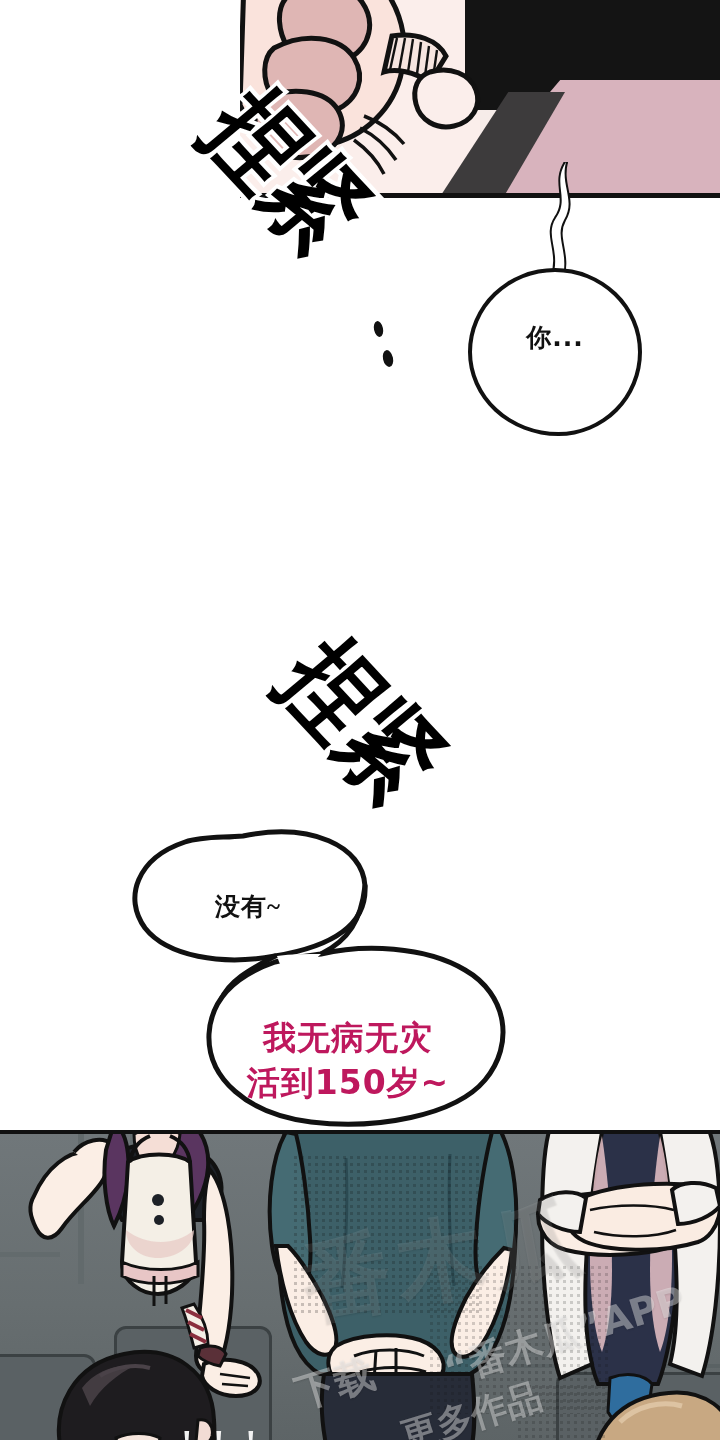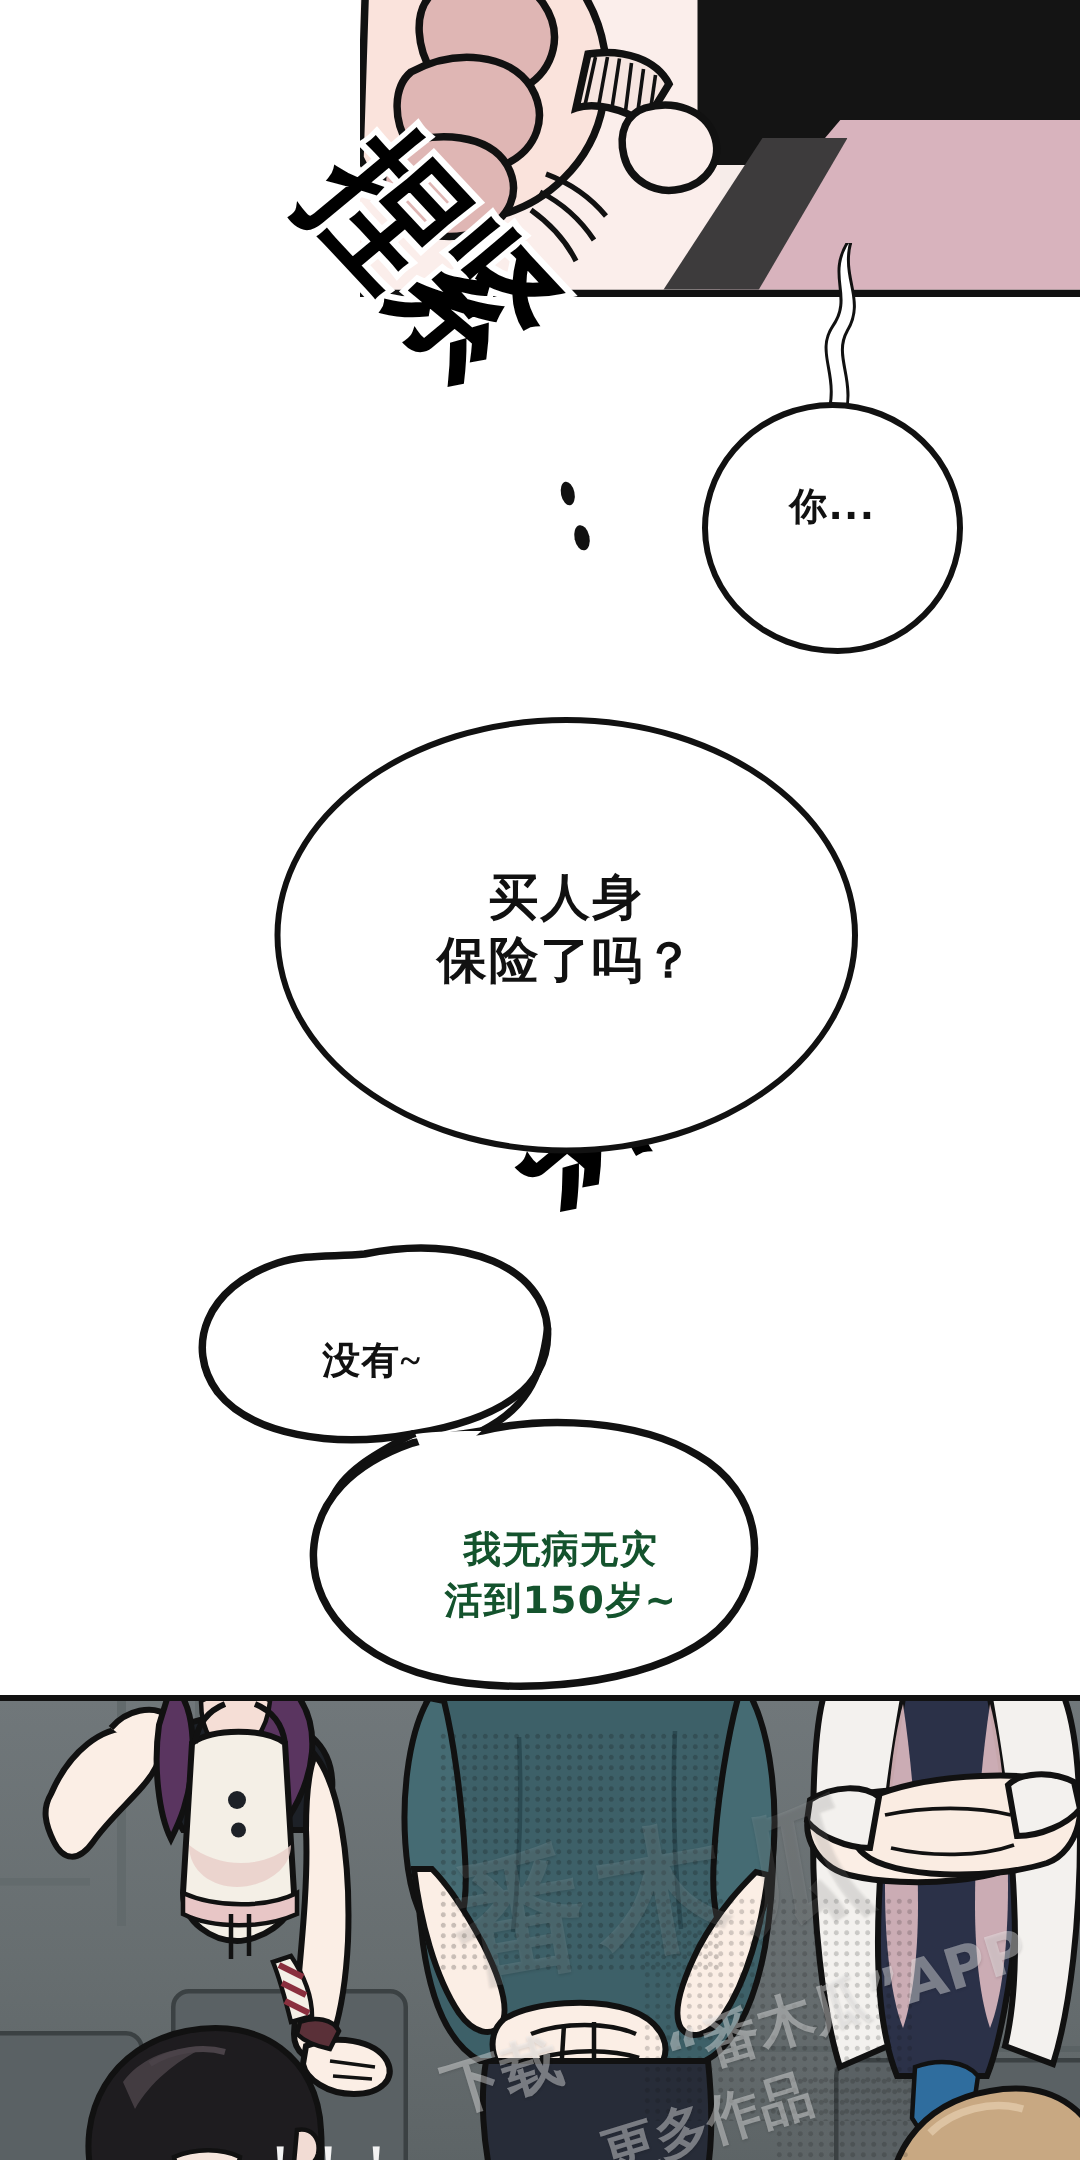--- a/index.html
+++ b/index.html
@@ -98,22 +98,22 @@
 
   
   .bubble3-wrap{position:absolute;left:125px;top:828px;width:400px;height:300px;}
   .bubble3-wrap svg{display:block;width:100%;height:100%;}
   .b3-t1{
     position:absolute;left:128px;top:890px;width:240px;text-align:center;
     font-size:25px;font-weight:700;color:#111;letter-spacing:1px;
     font-family:Liberation Serif, serif;
   }
   .b3-t2{
-    position:absolute;left:224px;top:1016px;width:300px;text-align:center;
-    font-size:25px;font-weight:700;color:#14532d;line-height:1.35;letter-spacing:1px;
+    position:absolute;left:198px;top:1016px;width:300px;text-align:center;
+    font-size:33px;font-weight:700;color:#be185d;line-height:1.35;letter-spacing:1px;
     white-space:pre-line;
     font-family:"DejaVu Sans","Liberation Sans",sans-serif;
   }
 
   
   .panel-bottom{
     position:absolute;left:0;top:1130px;width:720px;height:310px;
     overflow:hidden;background:#6f7679;border-top:4px solid #111111;
   }
   .bus-wall{position:absolute;inset:0;background:linear-gradient(180deg,#70777a 0%,#676e70 55%,#5d6466 100%);}
@@ -205,24 +205,20 @@
       <path d="M30,0 C16,22 34,36 20,56 C8,74 26,88 16,118" fill="none" stroke="#111" stroke-width="4" stroke-linecap="round"></path>
       <path d="M30,0 C24,24 40,38 28,58 C18,76 34,90 26,118" fill="none" stroke="#111" stroke-width="4" stroke-linecap="round"></path>
       <path d="M30,0 C24,24 40,38 28,58 C18,76 34,90 26,118
                L16,118 C26,88 8,74 20,56 C34,36 16,22 30,0 Z" fill="#ffffff"></path>
     </svg>
   </div>
   <div class="bub bubble1">
     <div class="bub-text">你...</div>
   </div>
 
-  <div class="bub bubble2">
-    <div class="bub-text">买人身
-保险了吗？</div>
-  </div>
 
   <div class="bubble3-wrap">
     <svg viewBox="0 0 400 300" xmlns="http://www.w3.org/2000/svg">
 
       <path d="M118,8 C186,-6 238,18 240,58 C242,96 210,118 150,128
                C96,138 42,128 20,100 C-2,70 12,30 60,14 C78,8 98,10 118,8 Z" fill="#ffffff" stroke="#111" stroke-width="5" stroke-linejoin="round"></path>
 
       <path d="M150,128 C128,140 104,152 96,172" fill="none" stroke="#111" stroke-width="5" stroke-linecap="round"></path>
       <path d="M240,58 C236,92 224,112 196,126" fill="none" stroke="#111" stroke-width="5" stroke-linecap="round"></path>
 

